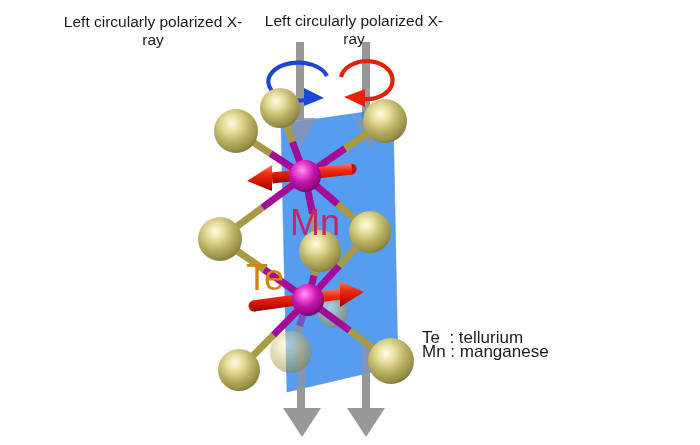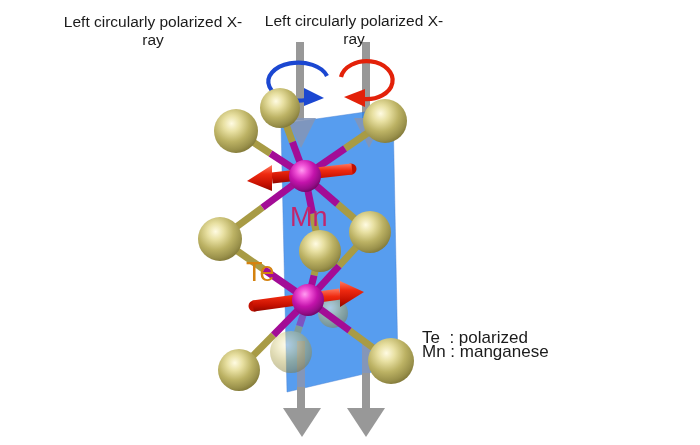--- a/index.html
+++ b/index.html
@@ -5,21 +5,21 @@
   html,body{margin:0;padding:0;background:#fff;}
   .stage{
     position:relative;width:700px;height:445px;background:#ffffff;overflow:hidden;
     font-family:Liberation Sans, sans-serif;
   }
   .stage svg{position:absolute;left:0;top:0;}
   .lbl{position:absolute;line-height:1.15;}
   .beam-caption{width:196px;text-align:center;font-size:15.5px;color:#1b1b1b;}
   .cap-left{left:55px;top:13px;}
   .cap-right{left:256px;top:12px;}
-  .atom-label{font-size:27px;font-weight:400;}
+  .atom-label{font-size:36px;font-weight:400;}
   .mn-label{left:290px;top:202px;color:#c2256d;}
   .te-label{left:211px;top:257px;color:#d4820f;margin-left:35px;}
   .legend-line{font-size:17px;color:#1b1b1b;white-space:pre;}
   .legend-1{left:422px;top:298px;margin-top:44px;}
   .legend-2{left:422px;top:328px;}
 </style>
 </head>
 <body>
 
 <div class="stage">
@@ -139,14 +139,14 @@
     </g>
   </svg>
 
   <div class="lbl beam-caption cap-left">Left circularly polarized X-ray</div>
   <div class="lbl beam-caption cap-right">Left circularly polarized X-ray</div>
 
   <div class="lbl atom-label mn-label">Mn</div>
   <div class="lbl atom-label te-label">Te</div>
 
   <div class="lbl legend-line legend-1">Mn : manganese</div>
-  <div class="lbl legend-line legend-2">Te  : polarized</div>
+  <div class="lbl legend-line legend-2">Te  : tellurium</div>
 </div>
 
 </body></html>

